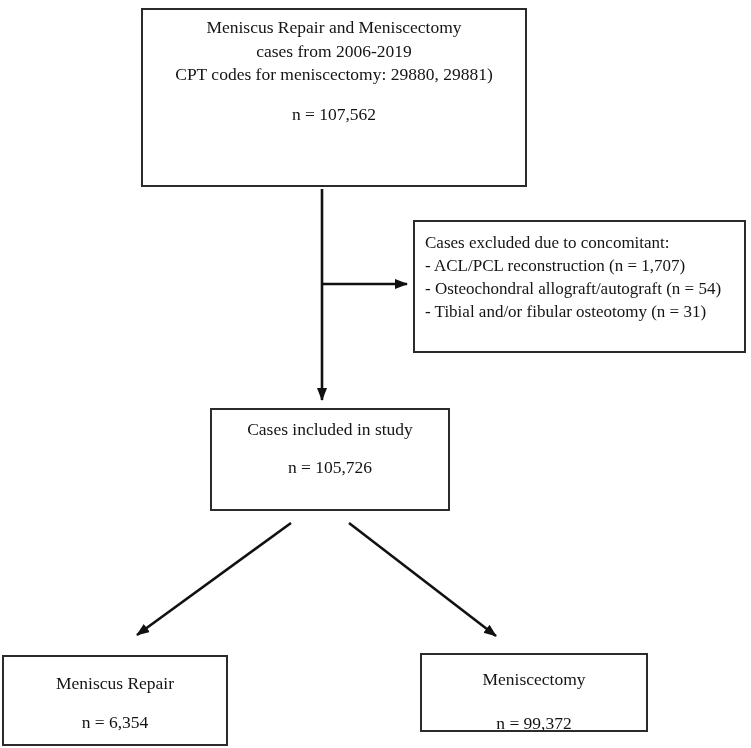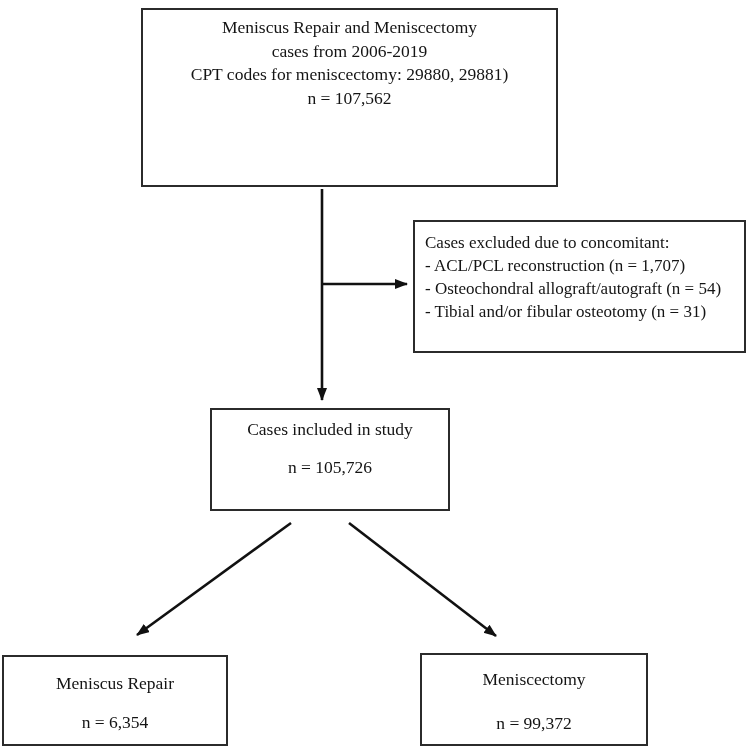--- a/index.html
+++ b/index.html
@@ -15,28 +15,28 @@
   }
   .box {
     position: absolute;
     background: #ffffff;
     border: 2px solid #2b2b2b;
     font-size: 17.5px;
     line-height: 23.5px;
   }
   .box .line { white-space: nowrap; }
   .center { text-align: center; }
-  .top-box     { left: 141px; top: 8px;   width: 417px; height: 179px; padding-top: 6px; }
-  .top-box .n-line { }
+  .top-box     { left: 141px; top: 8px;   width: 386px; height: 179px; padding-top: 6px; }
+  .top-box .n-line { margin-top: 16px; }
   .excl-box    { left: 413px; top: 220px; width: 333px; height: 133px; padding: 9px 10px; font-size: 17px; line-height: 23px; }
   .incl-box    { left: 210px; top: 408px; width: 240px; height: 103px; padding-top: 8px; }
   .incl-box .n-line { margin-top: 14px; }
   .repair-box  { left: 2px;   top: 655px; width: 226px; height: 91px; padding-top: 15px; }
   .repair-box .n-line { margin-top: 15px; }
-  .menis-box   { left: 420px; top: 653px; width: 228px; height: 93px; padding-top: 13px; }
+  .menis-box   { left: 420px; top: 653px; width: 228px; height: 79px; padding-top: 13px; }
   .menis-box .n-line { margin-top: 20px; }
   .arrows { position: absolute; left: 0; top: 0; width: 751px; height: 748px; }
 </style>
 </head>
 <body>
 
 <div class="canvas">
 
   <svg class="arrows" viewBox="0 0 751 748" xmlns="http://www.w3.org/2000/svg">
     <defs>

